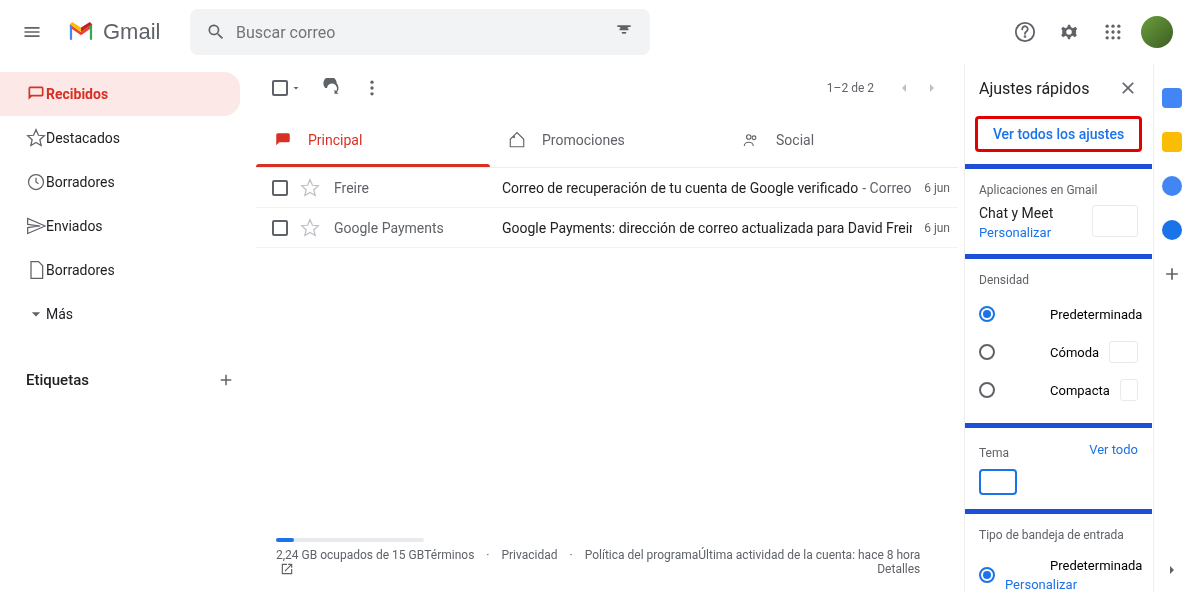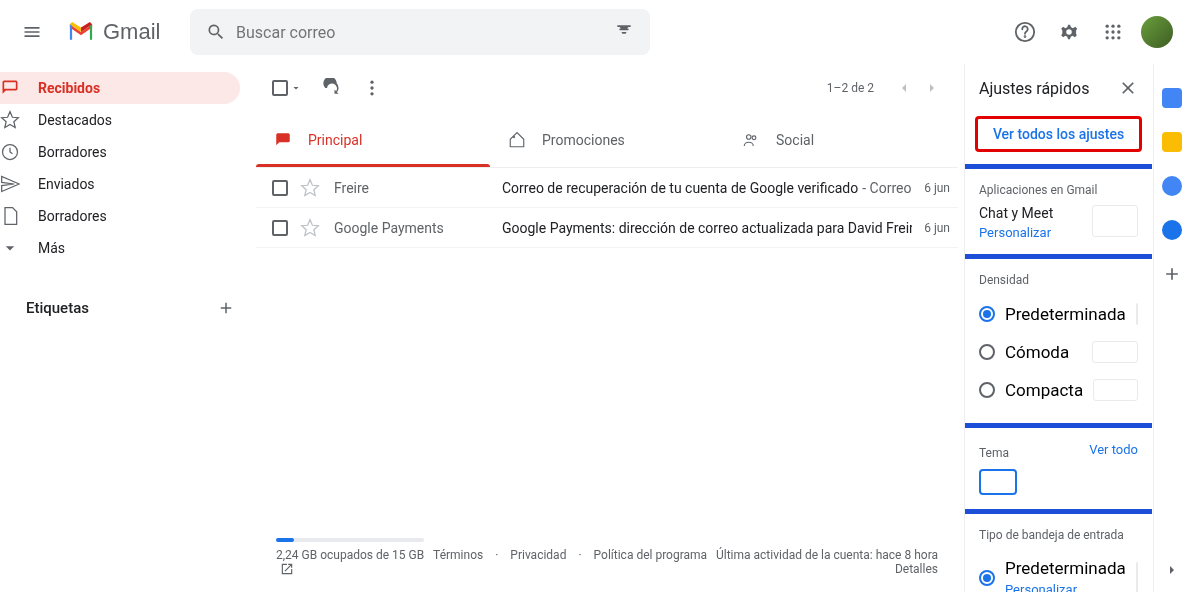--- a/index.html
+++ b/index.html
@@ -17,21 +17,21 @@
 .search-options { width: 40px; height: 40px; display: flex; align-items: center; justify-content: center; }
 .header-spacer { flex: 1; }
 .header-right { display: flex; align-items: center; gap: 4px; padding-right: 8px; }
 .hdr-icon-btn { width: 40px; height: 40px; display: flex; align-items: center; justify-content: center; border-radius: 50%; cursor: pointer; }
 .avatar { width: 32px; height: 32px; border-radius: 50%; background: linear-gradient(135deg, #6a9f3c, #3d5c23); margin-left: 4px; }
 
 
 .left-sidebar { position: absolute; left: 0; top: 64px; width: 256px; height: calc(100% - 64px); padding-top: 8px; }
 .compose-btn { margin: 0 0 16px 8px; height: 48px; width: 140px; border-radius: 24px; box-shadow: 0 1px 3px rgba(0,0,0,0.2); display: flex; align-items: center; gap: 14px; padding-left: 14px; background: #fff; cursor: pointer; font-size: 14px; color: #3c4043; font-weight: 500; }
 .nav-list { list-style: none; }
-.nav-item { height: 32px; display: flex; align-items: center; gap: 18px; border-radius: 0 16px 16px 0; margin-right: 16px; font-size: 14px; color: #202124; cursor: pointer; }
+.nav-item { height: 44px; display: flex; align-items: center; padding-left: 26px; border-radius: 0 16px 16px 0; margin-right: 16px; font-size: 14px; color: #202124; cursor: pointer; }
 .nav-item.active { background: #fce8e6; color: #d93025; font-weight: 700; }
 .nav-item.active svg { fill: #d93025; }
 .nav-icon { width: 20px; height: 20px; fill: #5f6368; }
 .labels-header { display: flex; align-items: center; justify-content: space-between; padding: 0 18px 0 26px; height: 40px; margin-top: 24px; font-size: 15px; font-weight: 500; color: #202124; }
 .add-label-btn { width: 24px; height: 24px; display: flex; align-items: center; justify-content: center; cursor: pointer; }
 
 
 .main { position: absolute; left: 256px; top: 64px; width: 702px; height: 528px; background: #fff; display: flex; flex-direction: column; }
 .toolbar { height: 48px; display: flex; align-items: center; padding: 0 16px; }
 .checkbox-all { display: flex; align-items: center; gap: 2px; }
@@ -53,21 +53,21 @@
 .email-row .checkbox { margin-right: 12px; }
 .star-btn { width: 20px; height: 20px; margin-right: 14px; }
 .sender { width: 168px; color: #5f6368; }
 .subject { flex: 1; color: #202124; white-space: nowrap; overflow: hidden; text-overflow: ellipsis; display: flex; gap: 4px; }
 .snippet { color: #5f6368; }
 .date { font-size: 12px; color: #5f6368; padding-left: 12px; }
 
 .footer { margin-top: auto; padding: 8px 20px 16px; }
 .storage-bar { width: 148px; height: 4px; background: #e8eaed; border-radius: 2px; margin-bottom: 6px; }
 .storage-fill { width: 18px; height: 100%; background: #1a73e8; border-radius: 2px; }
-.footer-row { display: flex; justify-content: space-between; font-size: 12px; color: #5f6368; }
+.footer-row { display: flex; justify-content: flex-start; font-size: 12px; color: #5f6368; }
 .footer-links { display: flex; gap: 12px; }
 .footer-link { color: #5f6368; }
 .footer-right { text-align: right; }
 .details-link { color: #5f6368; }
 .popout-icon { width: 14px; height: 14px; margin-left: 4px; vertical-align: middle; }
 
 
 .settings-panel { position: absolute; top: 64px; left: 964px; width: 188px; height: 528px; border-left: 1px solid #eee; background: #fff; overflow-y: auto; }
 .settings-panel::-webkit-scrollbar { width: 12px; }
 .settings-panel::-webkit-scrollbar-thumb { background: #dadce0; border-radius: 6px; }
@@ -76,21 +76,21 @@
 .all-settings { margin: 4px 10px 12px; height: 36px; border: 3px solid #e30000; display: flex; align-items: center; justify-content: center; font-size: 14px; color: #1a73e8; font-weight: 500; border-radius: 4px; cursor: pointer; }
 .sp-section { padding: 14px 14px; border-top: 5px solid #1d4ed8; }
 .sp-section:first-of-type { border-top: none; padding-top: 4px; }
 .sp-title { font-size: 12px; color: #5f6368; margin-bottom: 8px; }
 .sp-sub { font-size: 14px; color: #202124; }
 .customize-link { font-size: 13px; color: #1a73e8; margin-top: 4px; display: block; cursor: pointer; }
 .density-option, .inbox-option { display: flex; align-items: center; gap: 10px; padding: 8px 0; }
 .radio { width: 16px; height: 16px; border: 2px solid #5f6368; border-radius: 50%; flex-shrink: 0; position: relative; }
 .radio.checked { border-color: #1a73e8; }
 .radio.checked::after { content: ''; position: absolute; top: 2px; left: 2px; width: 8px; height: 8px; background: #1a73e8; border-radius: 50%; }
-.opt-label { font-size: 17px; flex: 1; }
+.opt-label { font-size: 13px; flex: 1; margin-left: 45px; }
 .opt-preview { width: 46px; height: 22px; border: 1px solid #e8eaed; border-radius: 3px; background: #fff; }
 .opt-preview.tall { height: 32px; }
 .view-all { font-size: 13px; color: #1a73e8; float: right; cursor: pointer; }
 .theme-thumb { width: 38px; height: 26px; border: 2px solid #1a73e8; border-radius: 4px; background: #fff; margin-top: 8px; }
 
 
 .side-panel { position: absolute; top: 64px; right: 0; width: 36px; height: 528px; border-left: 1px solid #eee; display: flex; flex-direction: column; align-items: center; padding-top: 24px; gap: 24px; }
 .side-icon { width: 20px; height: 20px; border-radius: 4px; cursor: pointer; }
 .side-show { position: absolute; bottom: 14px; }
 

